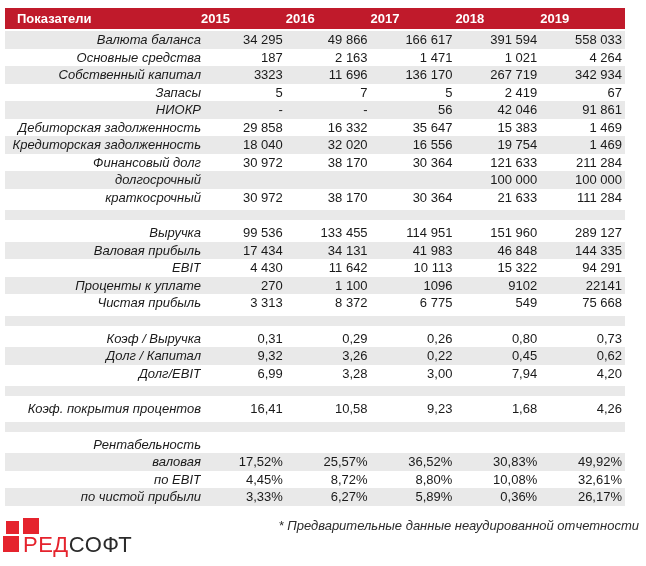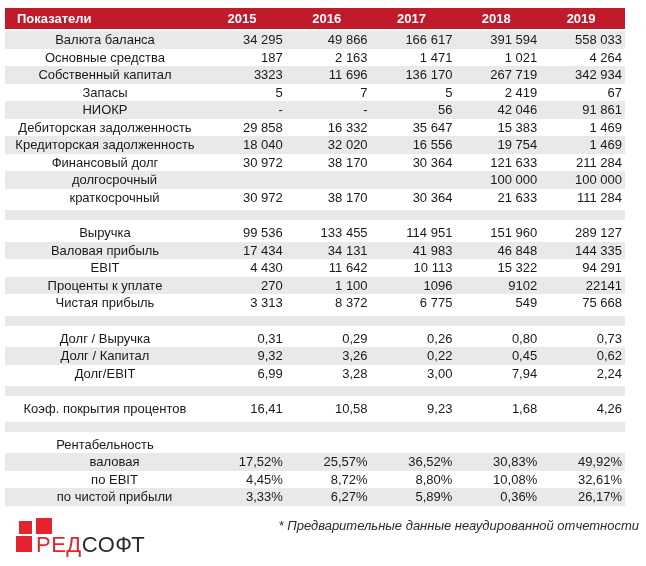--- a/index.html
+++ b/index.html
@@ -30,42 +30,42 @@
     background: var(--header-red);
     color: #ffffff;
     font-size: 13px;
     font-weight: bold;
     height: 21px;
     padding: 0;
     border-bottom: 2px solid #ffffff;
     white-space: nowrap;
   }
   th.label { text-align: left; padding-left: 12px; }
-  th.year  { text-align: center; padding-right: 3px; }
+  th.year  { text-align: left; padding-right: 3px; }
 
   tbody td {
     font-size: 13px;
     color: var(--text);
     height: 17.5px;
     line-height: 17.5px;
     padding: 0;
     white-space: nowrap;
     overflow: hidden;
   }
-  td.label { text-align: center; padding-left: 4px; }
+  td.label { text-align: right; padding-left: 4px; font-style: italic; }
   td.label.indent { padding-left: 23px; }
   td.num { text-align: right; padding-right: 3px; }
   tr.shaded td { background: var(--row-shade); }
 
   tr.spacer td { height: 18px; background: #ffffff; padding: 0; }
   .spacer-gray { height: 10px; background: var(--row-shade); }
 
   .footer { position: absolute; left: 0; top: 506px; width: 646px; height: 60px; }
 
-  .logo { position: absolute; left: 16px; top: 3px; width: 170px; height: 45px; }
+  .logo { position: absolute; left: 3px; top: 3px; width: 170px; height: 45px; }
   .sq { position: absolute; background: var(--logo-red); }
   .sq-small       { left: 3px;  top: 4px;  width: 13px; height: 13px; }
   .sq-top-right   { left: 20px; top: 1px;  width: 16px; height: 16px; }
   .sq-bottom-left { left: 0;    top: 19px; width: 16px; height: 16px; }
   .logo-text {
     position: absolute; left: 20px; top: 17px;
     font-size: 22px; line-height: 22px; letter-spacing: 0.5px;
     white-space: nowrap;
   }
   .logo-text .red-part  { color: var(--logo-red); }
@@ -230,42 +230,42 @@
           <td class="num">6 775</td>
           <td class="num">549</td>
           <td class="num">75 668</td>
         </tr>
         <tr class="spacer">
           <td colspan="6">
             <div class="spacer-gray"></div>
           </td>
         </tr>
         <tr>
-          <td class="label">Долг / Выручка</td>
+          <td class="label">Коэф / Выручка</td>
           <td class="num">0,31</td>
           <td class="num">0,29</td>
           <td class="num">0,26</td>
           <td class="num">0,80</td>
           <td class="num">0,73</td>
         </tr>
         <tr class="shaded">
           <td class="label">Долг / Капитал</td>
           <td class="num">9,32</td>
           <td class="num">3,26</td>
           <td class="num">0,22</td>
           <td class="num">0,45</td>
           <td class="num">0,62</td>
         </tr>
         <tr>
           <td class="label">Долг/EBIT</td>
           <td class="num">6,99</td>
           <td class="num">3,28</td>
           <td class="num">3,00</td>
           <td class="num">7,94</td>
-          <td class="num">2,24</td>
+          <td class="num">4,20</td>
         </tr>
         <tr class="spacer">
           <td colspan="6">
             <div class="spacer-gray"></div>
           </td>
         </tr>
         <tr>
           <td class="label">Коэф. покрытия процентов</td>
           <td class="num">16,41</td>
           <td class="num">10,58</td>

